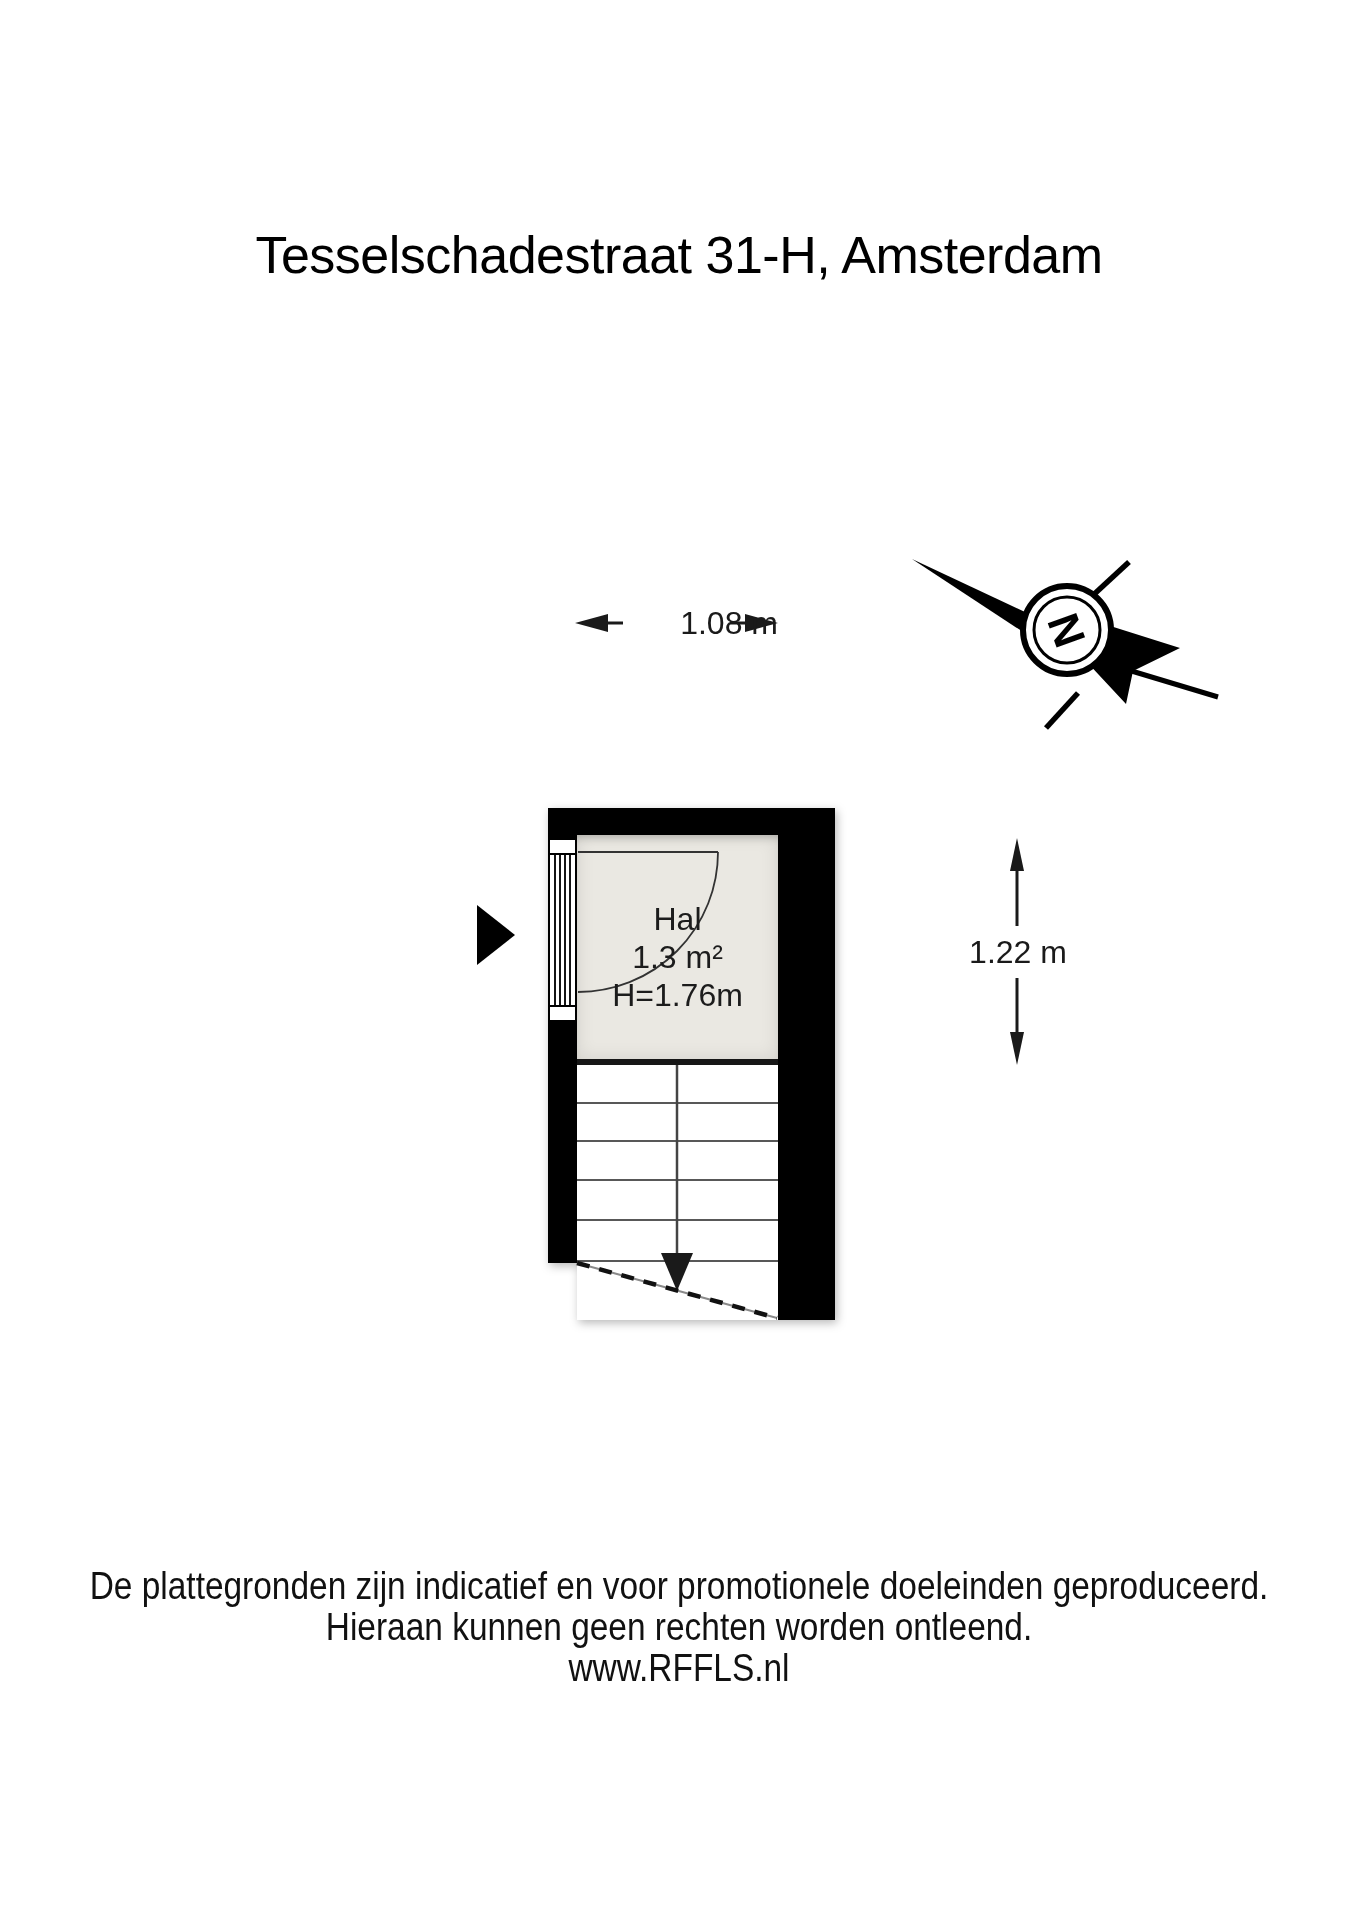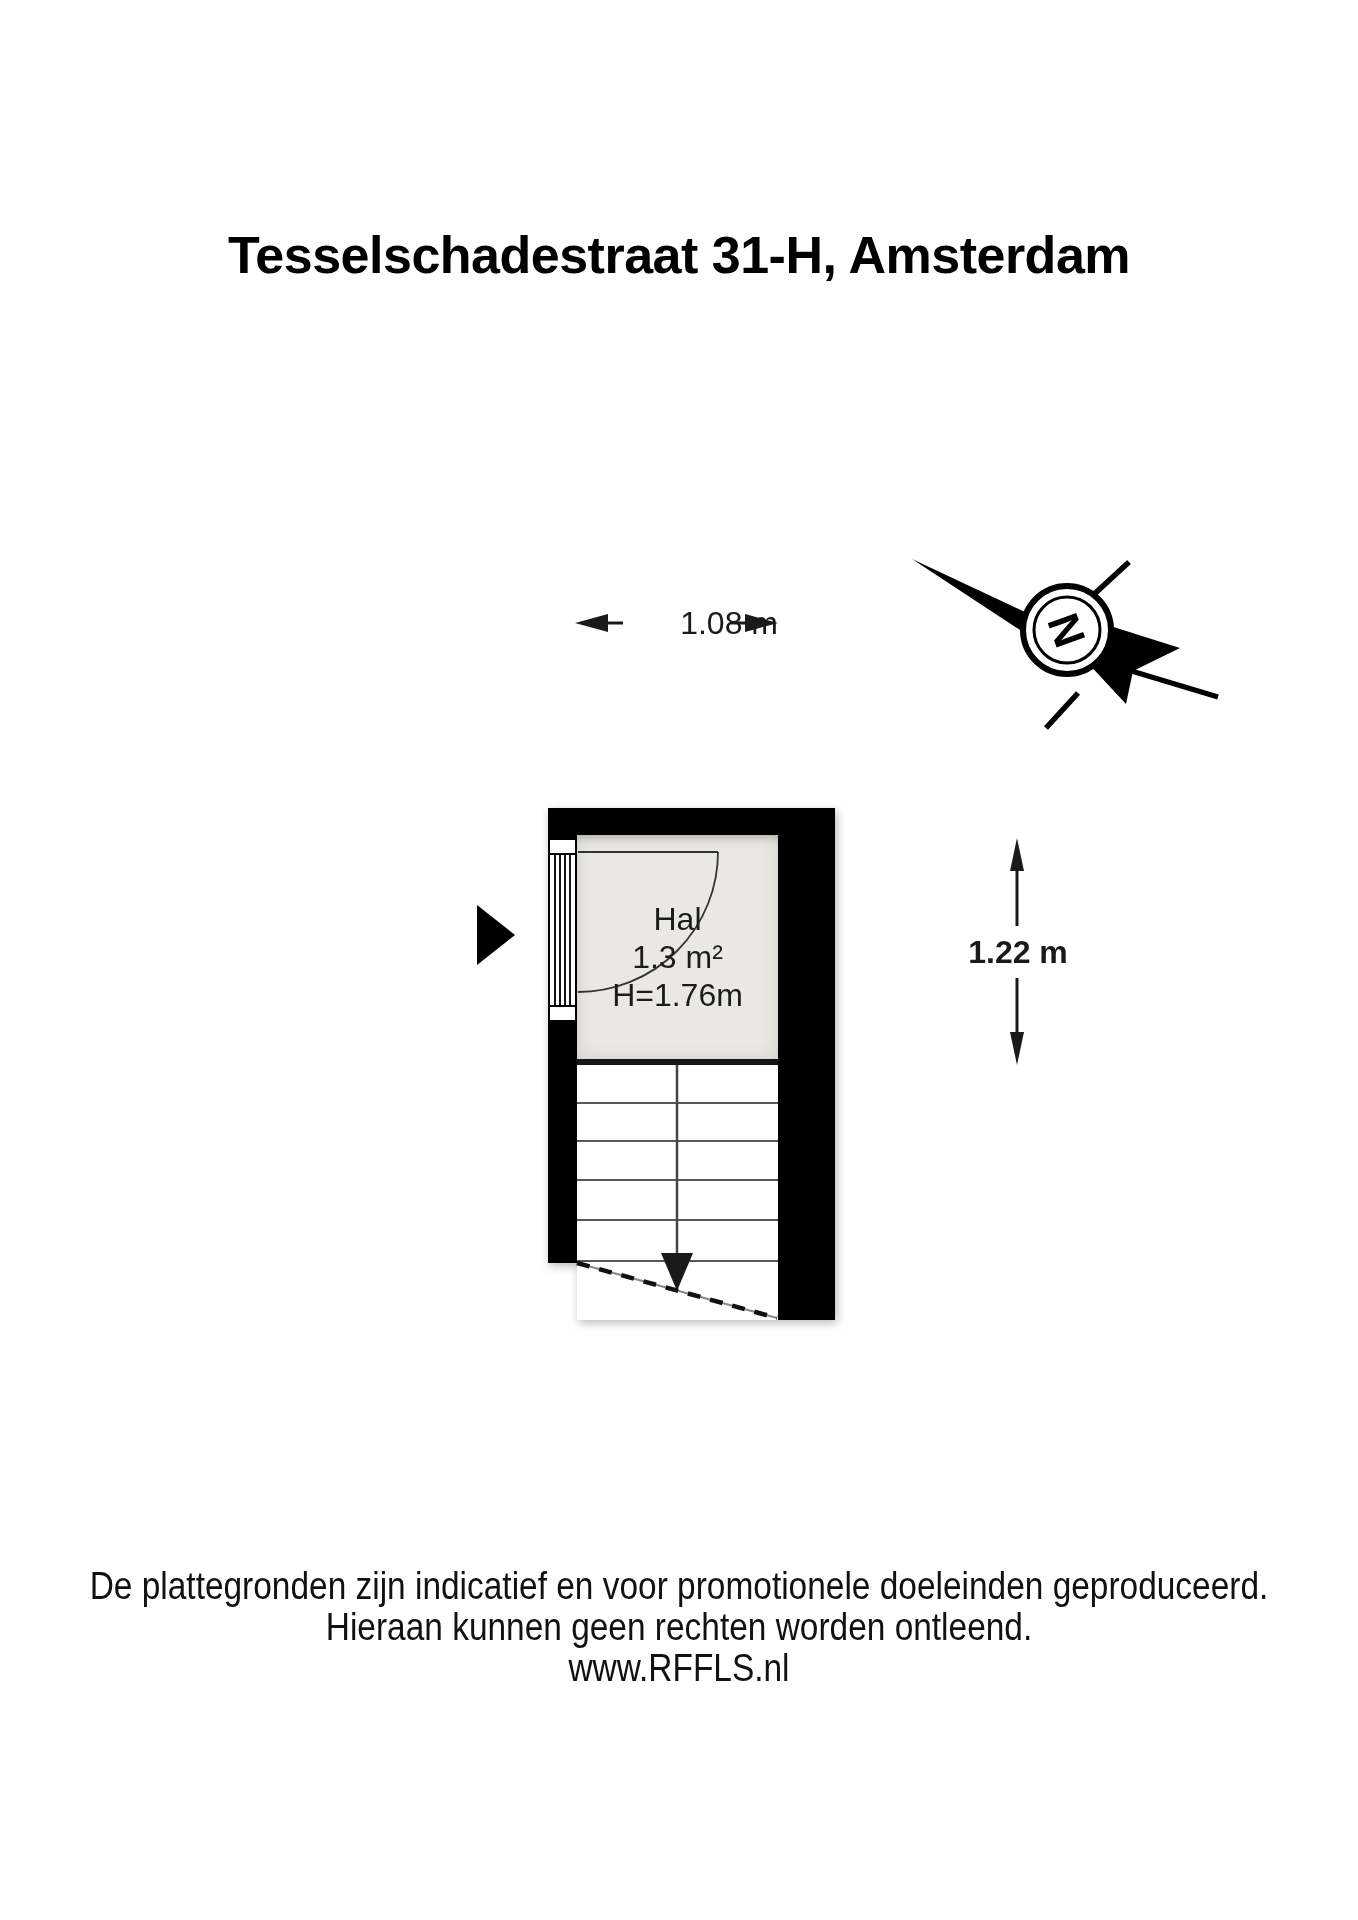--- a/index.html
+++ b/index.html
@@ -3,21 +3,21 @@
 <meta charset="utf-8">
 <style>
   html,body{margin:0;padding:0;}
   body{
     width:1358px;height:1920px;position:relative;background:#ffffff;
     font-family:"Liberation Sans","DejaVu Sans",sans-serif;overflow:hidden;
   }
   
   .title-block{
     position:absolute;left:0;top:224px;width:1358px;text-align:center;
-    font-weight:bold;font-size:52px;line-height:62px;color:#000;letter-spacing:-0.5px;
+    font-weight:normal;font-size:52px;line-height:62px;color:#000;letter-spacing:-0.5px;
   }
   
   .dimw-svg{position:absolute;left:560px;top:601px;}
   .dimw-label{
     position:absolute;left:578px;top:602px;width:200px;text-align:right;
     font-size:32px;line-height:42px;color:#1a1a1a;
   }
   
   .compass-svg{position:absolute;left:890px;top:545px;}
   
@@ -58,21 +58,21 @@
     position:absolute;left:-2px;width:29px;height:17px;background:#fff;
     border:2px solid #000;box-sizing:border-box;
   }
   .door-jamb.top{top:-2px;}
   .door-jamb.bottom{bottom:-2px;}
   .door-stripe{position:absolute;top:15px;bottom:15px;width:2px;background:#141414;}
   
   .dimh-svg{position:absolute;left:1000px;top:833px;}
   .dimh-label{
     position:absolute;left:943px;top:931px;width:150px;text-align:center;
-    font-size:32px;line-height:42px;color:#1a1a1a;font-weight:bold;
+    font-size:32px;line-height:42px;color:#1a1a1a;
   }
   
   .footer-block{
     position:absolute;left:0;top:1566px;width:1358px;text-align:center;
     font-size:38px;line-height:41px;color:#111;
     transform:scaleX(0.88);transform-origin:679px 0;
   }
 </style>
 </head>
 <body>

